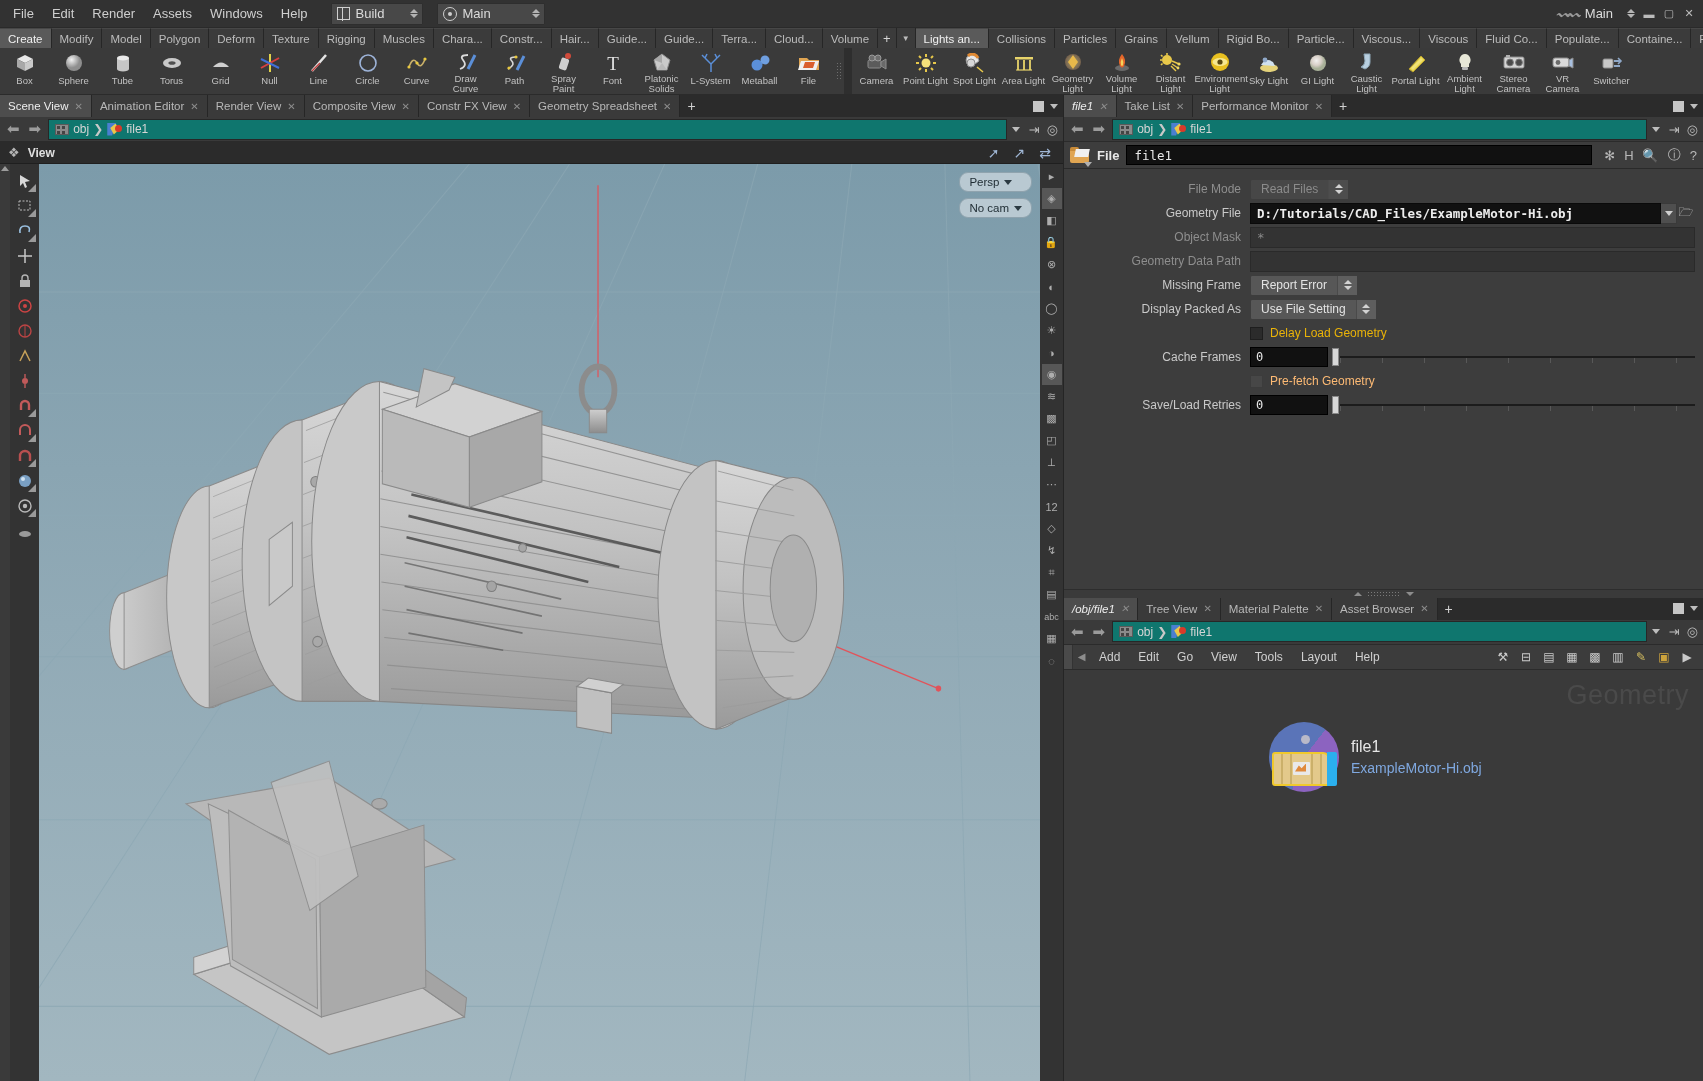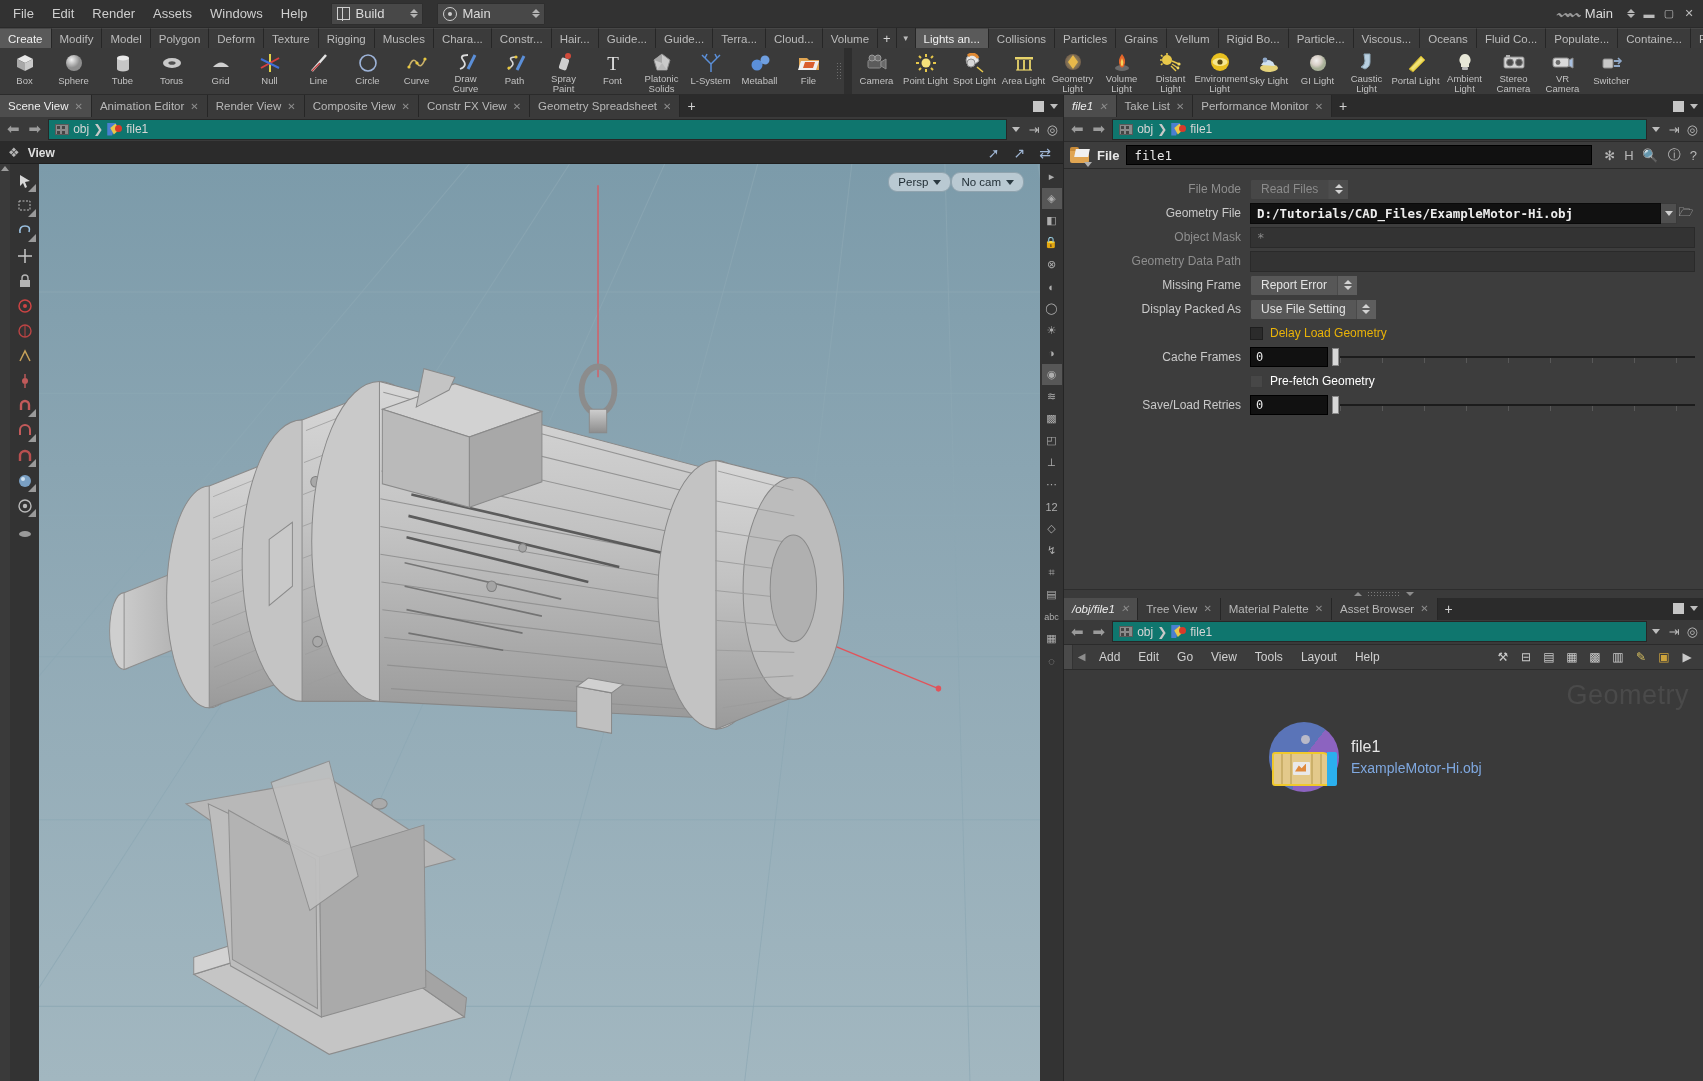--- a/index.html
+++ b/index.html
@@ -110,21 +110,21 @@
   .vp-wrap { flex: 1; display: flex; min-height: 0; background:#1f1f1f; }
   .vp-lefttools { width: 29px; background: #333; display:flex; flex-direction:column; align-items:center; gap:2px; padding-top:5px; flex:none;}
   .vtool { width: 23px; height: 23px; display:flex; align-items:center; justify-content:center; border-radius:2px; position:relative;}
   .vtool .tri { position:absolute; right:0; bottom:0; width:0;height:0;border-left:4px solid transparent;border-top:4px solid transparent;border-right:4px solid #9a9a9a;border-bottom:4px solid #9a9a9a;}
   .vp-canvas { flex: 1; position: relative; min-width: 0; overflow: hidden;
     background: linear-gradient(#7d9cab, #8fa9b6 40%, #9db3bd 100%); }
   .vp-righttools { width: 23px; background: #333; display:flex; flex-direction:column; align-items:center; gap:1px; padding-top:2px; flex:none;}
   .rtool { width: 20px; height: 21px; display:flex;align-items:center;justify-content:center; color:#aeaeae; font-size:11px; position:relative;}
   .rtool.sel{background:#575757;}
 
-  .vp-chips { position: absolute; right: 16px; top: 8px; display: flex; gap: 0; z-index: 5; }
+  .vp-chips { position: absolute; right: 8px; top: 8px; display: flex; gap: 6px; z-index: 5; flex-direction: column; }
   .chip { background: #b9c9d2; color: #1e2b32; font-size: 11.5px; border-radius: 9px; padding: 3px 9px;
     display:flex; align-items:center; gap:5px; border:1px solid #8fa3ae; }
   .chip .cd { width:0;height:0;border-left:4px solid transparent;border-right:4px solid transparent;border-top:5px solid #2b3a42; }
 
   
   .param-head { height: 27px; background: #3d3d3d; display:flex; align-items:center; gap:7px; padding: 0 6px; flex:none; border-bottom:1px solid #2a2a2a;}
   .pf-icon { width:20px;height:16px;position:relative;}
   .pf-icon .f1{position:absolute;left:0;bottom:0;width:19px;height:12px;background:#e0a552;border-radius:0 2px 2px 2px;}
   .pf-icon .f2{position:absolute;left:0;top:0;width:9px;height:5px;background:#c98b38;border-radius:2px 2px 0 0;}
   .pf-icon .f3{position:absolute;left:5px;top:2px;width:14px;height:8px;background:#f0f0f0;transform:skewX(-12deg);}
@@ -154,21 +154,21 @@
     padding: 0 6px; font-family: "DejaVu Sans Mono", monospace; font-size: 12.5px; color:#ededed; font-weight:bold; }
   .txtfield.plain { background:#333; border-color:#2a2a2a; color:#8a8a8a; font-weight:normal; }
   .field-drop { width: 16px; height:21px; background:#4f4f4f; border:1px solid #3a3a3a; border-left:none;
     display:flex; align-items:center; justify-content:center; }
   .field-btn { width: 18px; height:21px; display:flex; align-items:center; justify-content:center; color:#c6c6c6; font-size:12px;}
   .push-btn { height: 22px; background: #5a5a5a; border: 1px solid #3d3d3d; color: #e8e8e8; font-size: 12px;
     padding: 0 14px; display:flex; align-items:center; border-radius: 2px; }
   .chk { width: 13px; height: 13px; background: #2b2b2b; border: 1px solid #1e1e1e; margin-right:7px; flex:none;}
   .chk.dis { background:#474747; border-color:#3c3c3c; }
   .chklabel { font-size: 12px; color:#eab308; }
-  .chklabel.dim { color:#ffffff; }
+  .chklabel.dim { color:#fdba74; }
   .numfield { width: 78px; height: 20px; background:#111; border:1px solid #000; color:#e6e6e6;
     font-family:"DejaVu Sans Mono", monospace; font-size:12px; display:flex; align-items:center; padding:0 5px; flex:none;}
   .slider { flex:1; height:20px; position:relative; display:flex; align-items:center; margin-left:2px; min-width:0;}
   .slider .track { position:absolute; left:10px; right:0; height:2px; background:#1c1c1c; top:9px; }
   .slider .ticks { position:absolute; left:10px; right:0; top:11px; height:5px;
     background-image: repeating-linear-gradient(to right, #585858 0 1px, transparent 1px 42px); }
   .slider .knob { position:absolute; left:2px; top:1px; width:7px; height:18px; background:#d8d8d8; border:1px solid #888; }
 
   
   .ne-splitter { height: 9px; background: #3a3a3a; display:flex; align-items:center; justify-content:center; gap:5px; flex:none; border-top:1px solid #2d2d2d;}
@@ -275,21 +275,21 @@
     <div class="shelf-gap"></div>
     <div class="grp" id="shelf-tabs-2">
         <div class="stab active">Lights an...</div>
         <div class="stab">Collisions</div>
         <div class="stab">Particles</div>
         <div class="stab">Grains</div>
         <div class="stab">Vellum</div>
         <div class="stab">Rigid Bo...</div>
         <div class="stab">Particle...</div>
         <div class="stab">Viscous...</div>
-        <div class="stab">Oceans</div>
+        <div class="stab">Viscous</div>
         <div class="stab">Fluid Co...</div>
         <div class="stab">Populate...</div>
         <div class="stab">Containe...</div>
         <div class="stab">Pyro FX</div>
       </div>
 
   </div>
 
   <div class="shelf-row">
     <div class="shelf-seg" id="shelf-tools-left">

